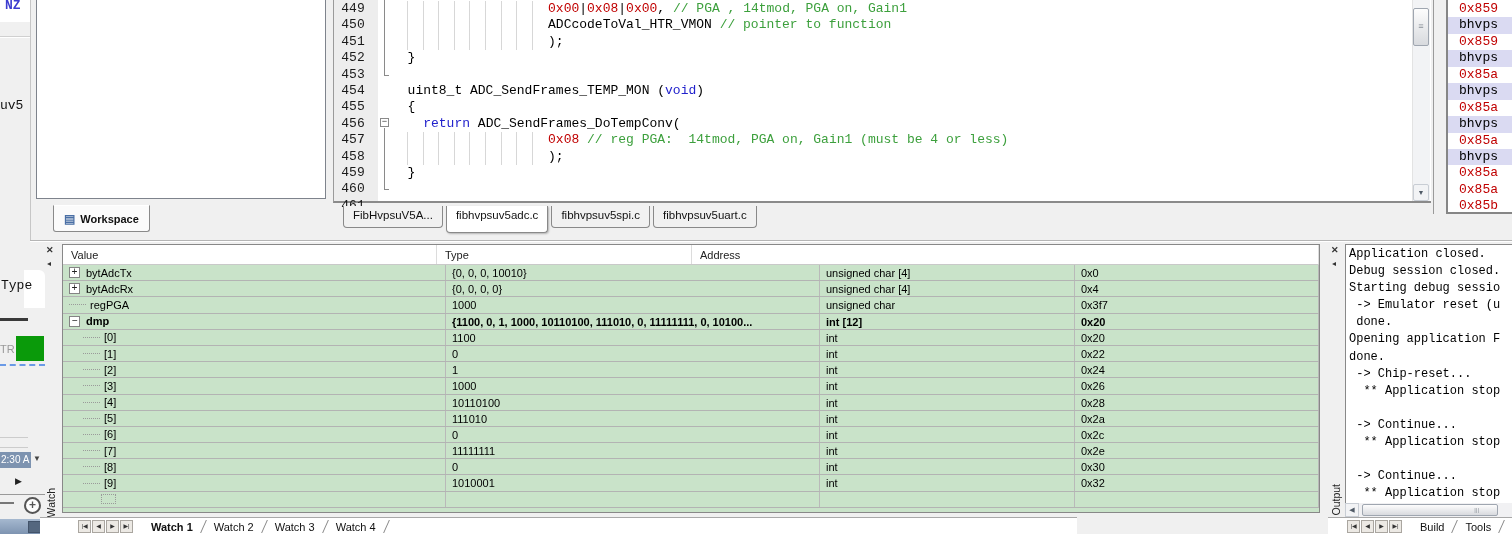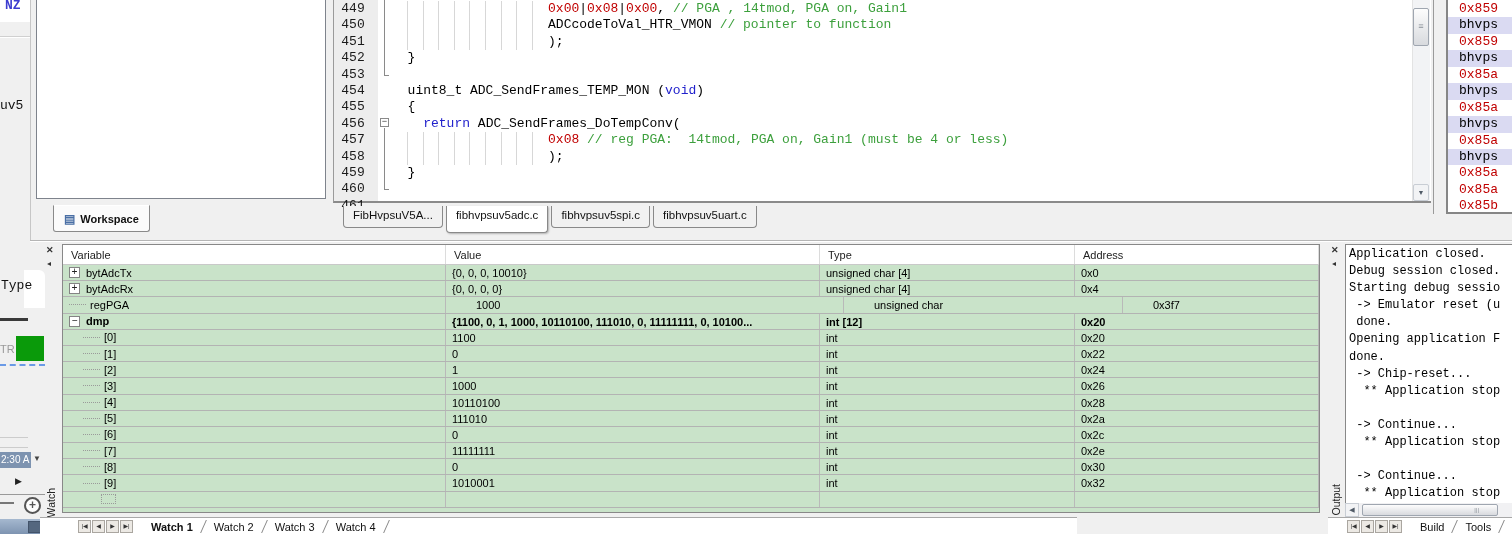--- a/index.html
+++ b/index.html
@@ -214,21 +214,20 @@
   </div>
 
 <div id="dock-line" class="abs"></div>
 
 <div id="watch-close" class="abs">✕</div>
 <div id="watch-collapse" class="abs">◂</div>
 <div id="watch-vlabel" class="abs">Watch</div>
 
 <div id="watch-table" class="abs">
   <div class="w-head">
-    <div class="hc col-var">Variable</div>
     <div class="hc col-val">Value</div>
     <div class="hc col-type">Type</div>
     <div class="hc col-addr">Address</div>
   </div>
   <div id="wrows">
       <div class="wr" style="background: rgb(201, 227, 201);">
         <div class="wc cvar col-var">
           <span class="exp">+</span>
           <span class="wname">bytAdcTx</span>
         </div>
@@ -238,21 +237,21 @@
       </div>
       <div class="wr" style="background: rgb(201, 227, 201);">
         <div class="wc cvar col-var">
           <span class="exp">+</span>
           <span class="wname">bytAdcRx</span>
         </div>
         <div class="wc col-val">{0, 0, 0, 0}</div>
         <div class="wc col-type">unsigned char [4]</div>
         <div class="wc col-addr">0x4</div>
       </div>
-      <div class="wr" style="background: rgb(201, 227, 201); gap: 24px;">
+      <div class="wr" style="background: rgb(201, 227, 201);">
         <div class="wc cvar col-var">
           <span class="dots"></span>
           <span class="wname">regPGA</span>
         </div>
         <div class="wc col-val">1000</div>
         <div class="wc col-type">unsigned char</div>
         <div class="wc col-addr">0x3f7</div>
       </div>
       <div class="wr bold" style="background: rgb(201, 227, 201);">
         <div class="wc cvar col-var">

